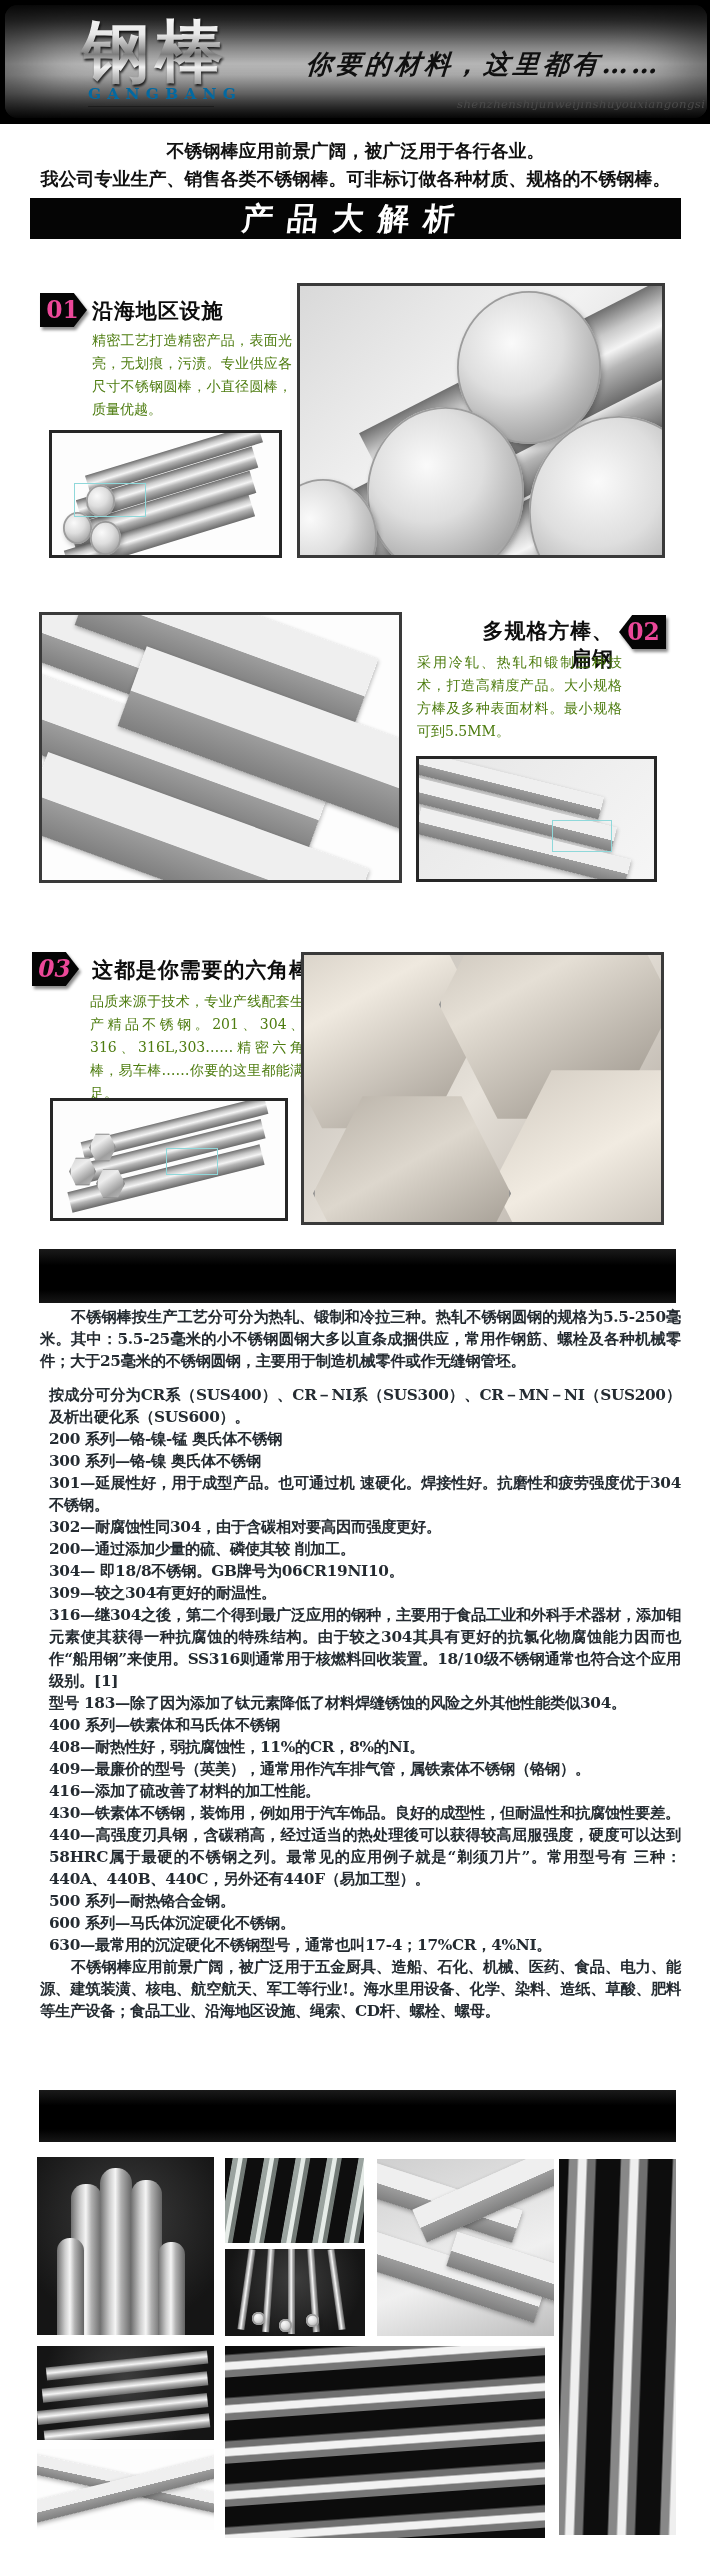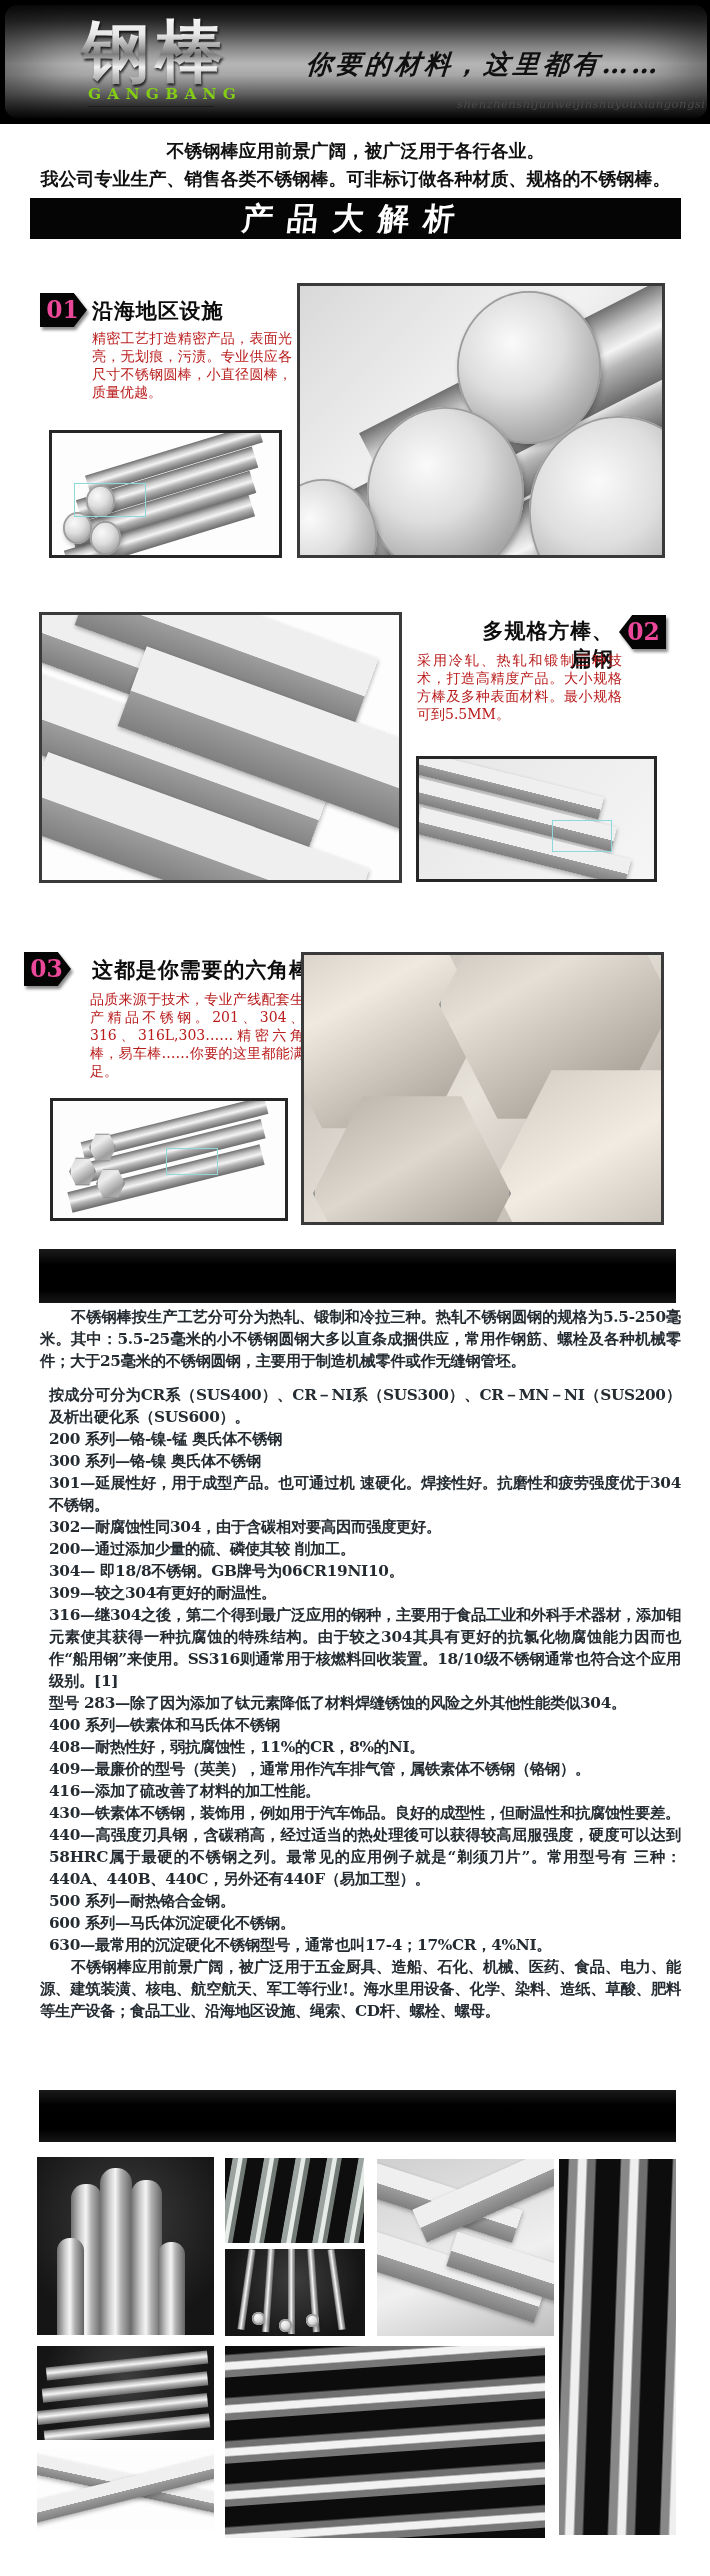--- a/index.html
+++ b/index.html
@@ -10,21 +10,21 @@
   .header{position:absolute;left:0;top:0;width:711px;height:124px;background:#000;}
   .header-panel{position:absolute;left:4.5px;top:4.5px;right:4.5px;bottom:6.3px;border-radius:12.6px;
     background:linear-gradient(180deg,#101010 0%,#3c3c3c 14%,#9f9f9f 36%,#d9d9d9 52%,#cfcfcf 62%,#8a8a8a 78%,#262626 95%,#0c0c0c 100%);
     box-shadow:inset 0 0 63px 25px rgba(0,0,0,0.55);}
   .logo-cn{position:absolute;left:79px;top:7.2px;width:153px;text-align:center;
     font-size:68px;font-weight:bold;letter-spacing:5.4px;
     background:linear-gradient(180deg,#ffffff 0%,#e8e8e8 30%,#7d7d7d 52%,#f2f2f2 66%,#4a4a4a 100%);
     -webkit-background-clip:text;background-clip:text;color:transparent;
     filter:drop-shadow(1.8px 2.7px 0.9px rgba(0,0,0,0.8));}
   .logo-latin{position:absolute;left:88px;top:85px;width:126px;text-align:center;
-    font-size:15.3px;font-weight:bold;letter-spacing:6.3px;color:#84cc16;
+    font-size:15.3px;font-weight:bold;letter-spacing:6.3px;color:#0369a1;
     border-bottom:1.8px solid #1c1c1c;padding-bottom:2.7px;}
   .slogan{position:absolute;left:306px;top:47px;width:360px;font-size:26px;font-weight:bold;
     font-style:italic;color:#101010;letter-spacing:3.6px;transform:skewX(-4deg);}
   .pinyin{position:absolute;left:409px;top:97px;width:261px;font-size:11.7px;font-style:italic;
     color:#4a4a4a;letter-spacing:0.4px;margin-left:48px;}
 
   
   .intro1{position:absolute;left:0;top:139px;width:711px;text-align:center;
     font-size:18px;font-weight:bold;color:#111;}
   .intro2{position:absolute;left:0;top:167px;width:711px;text-align:center;
@@ -43,21 +43,21 @@
   .badge{position:absolute;width:47px;height:34px;filter:drop-shadow(2.7px 3.6px 1.8px rgba(0,0,0,0.45));}
   .badge .shape{position:absolute;inset:0;background:#050505;}
   .badge.right .shape{clip-path:polygon(0 0,72% 0,100% 50%,72% 100%,0 100%);}
   .badge.left  .shape{clip-path:polygon(100% 0,28% 0,0 50%,28% 100%,100% 100%);}
   .badge .num{position:absolute;inset:0;color:#ec4899;font-size:23.4px;font-weight:bold;
     line-height:34px;font-family:"DejaVu Serif",serif;}
   .badge.right .num{padding-left:6.3px;}
   .badge.left .num{text-align:right;padding-right:6.3px;}
   .sec-title{position:absolute;font-family:"Liberation Sans","DejaVu Sans",sans-serif;
     font-size:21px;font-weight:bold;color:#0d0d0d;letter-spacing:0.9px;}
-  .sec-body{position:absolute;font-size:14px;line-height:18px;color:#b91c1c;text-align:justify;}
+  .sec-body{position:absolute;font-size:14px;line-height:23px;color:#4d7c0f;text-align:justify;}
 
   
   .photo{position:absolute;overflow:hidden;}
   .framed-dark{border:3.6px solid #3a3a3a;}
   .framed-thumb{border:3.6px solid #262626;background:#fff;}
   .cyan-rect{position:absolute;border:1.8px solid #8fd8da;background:transparent;}
 
   .metal-bg-light{background:linear-gradient(135deg,#d9d9d9,#f2f2f2 45%,#c4c4c4);}
   .metal-bg-white{background:#fdfdfd;}
   .metal-bg-dark{background:radial-gradient(circle at 50% 35%,#3d3d3d,#151515 75%);}
@@ -149,21 +149,21 @@
   </div>
   <div class="sec-body" style="left:417px;top:651px;width:205px;">采用冷轧、热轧和锻制三种技术，打造高精度产品。大小规格方棒及多种表面材料。最小规格可到5.5MM。</div>
 
   <div class="photo framed-thumb" style="left:416px;top:756px;width:235px;height:120px;background:linear-gradient(135deg,#e6e6e6,#f6f6f6);">
     <div class="sqbar" style="left:-13.5px;top:13.5px;width:198px;height:23.4px;transform:rotate(14deg);"></div>
     <div class="sqbar" style="left:-9px;top:43px;width:207px;height:25px;transform:rotate(14deg);"></div>
     <div class="sqbar" style="left:-4.5px;top:74px;width:216px;height:27px;transform:rotate(14deg);"></div>
     <div class="cyan-rect" style="left:133px;top:61px;width:58px;height:30px;"></div>
   </div>
 
-  <div class="badge right" style="left:24px;top:952px;">
+  <div class="badge right" style="left:32px;top:952px;font-style:italic;">
     <div class="shape"></div>
     <div class="num">03</div>
   </div>
   <div class="sec-title" style="left:92px;top:956px;">这都是你需要的六角棒</div>
   <div class="sec-body" style="left:90px;top:990px;width:214px;">品质来源于技术，专业产线配套生产精品不锈钢。201、304、316、316L,303……精密六角棒，易车棒……你要的这里都能满足。</div>
 
   <div class="photo framed-thumb metal-bg-white" style="left:50px;top:1098px;width:232px;height:117px;">
     <div class="rod" style="left:27px;top:18px;width:189px;height:18px;transform:rotate(-14deg);"></div>
     <div class="rod" style="left:20px;top:41px;width:193px;height:20px;transform:rotate(-14deg);"></div>
     <div class="rod" style="left:13.5px;top:67px;width:198px;height:21px;transform:rotate(-14deg);"></div>
@@ -187,21 +187,21 @@
     <div class="grades">
         <p class="grade-line">按成分可分为CR系（SUS400）、CR－NI系（SUS300）、CR－MN－NI（SUS200）及析出硬化系（SUS600）。</p>
         <p class="grade-line">200 系列—铬-镍-锰 奥氏体不锈钢</p>
         <p class="grade-line">300 系列—铬-镍 奥氏体不锈钢</p>
         <p class="grade-line">301—延展性好，用于成型产品。也可通过机 速硬化。焊接性好。抗磨性和疲劳强度优于304不锈钢。</p>
         <p class="grade-line">302—耐腐蚀性同304，由于含碳相对要高因而强度更好。</p>
         <p class="grade-line">200—通过添加少量的硫、磷使其较 削加工。</p>
         <p class="grade-line">304— 即18/8不锈钢。GB牌号为06CR19NI10。</p>
         <p class="grade-line">309—较之304有更好的耐温性。</p>
         <p class="grade-line">316—继304之後，第二个得到最广泛应用的钢种，主要用于食品工业和外科手术器材，添加钼元素使其获得一种抗腐蚀的特殊结构。由于较之304其具有更好的抗氯化物腐蚀能力因而也作“船用钢”来使用。SS316则通常用于核燃料回收装置。18/10级不锈钢通常也符合这个应用级别。[1]</p>
-        <p class="grade-line">型号 283—除了因为添加了钛元素降低了材料焊缝锈蚀的风险之外其他性能类似304。</p>
+        <p class="grade-line">型号 183—除了因为添加了钛元素降低了材料焊缝锈蚀的风险之外其他性能类似304。</p>
         <p class="grade-line">400 系列—铁素体和马氏体不锈钢</p>
         <p class="grade-line">408—耐热性好，弱抗腐蚀性，11%的CR，8%的NI。</p>
         <p class="grade-line">409—最廉价的型号（英美），通常用作汽车排气管，属铁素体不锈钢（铬钢）。</p>
         <p class="grade-line">416—添加了硫改善了材料的加工性能。</p>
         <p class="grade-line">430—铁素体不锈钢，装饰用，例如用于汽车饰品。良好的成型性，但耐温性和抗腐蚀性要差。</p>
         <p class="grade-line">440—高强度刃具钢，含碳稍高，经过适当的热处理後可以获得较高屈服强度，硬度可以达到58HRC属于最硬的不锈钢之列。最常见的应用例子就是“剃须刀片”。常用型号有 三种：440A、440B、440C，另外还有440F（易加工型）。</p>
         <p class="grade-line">500 系列—耐热铬合金钢。</p>
         <p class="grade-line">600 系列—马氏体沉淀硬化不锈钢。</p>
         <p class="grade-line">630—最常用的沉淀硬化不锈钢型号，通常也叫17-4；17%CR，4%NI。</p>
       </div>

